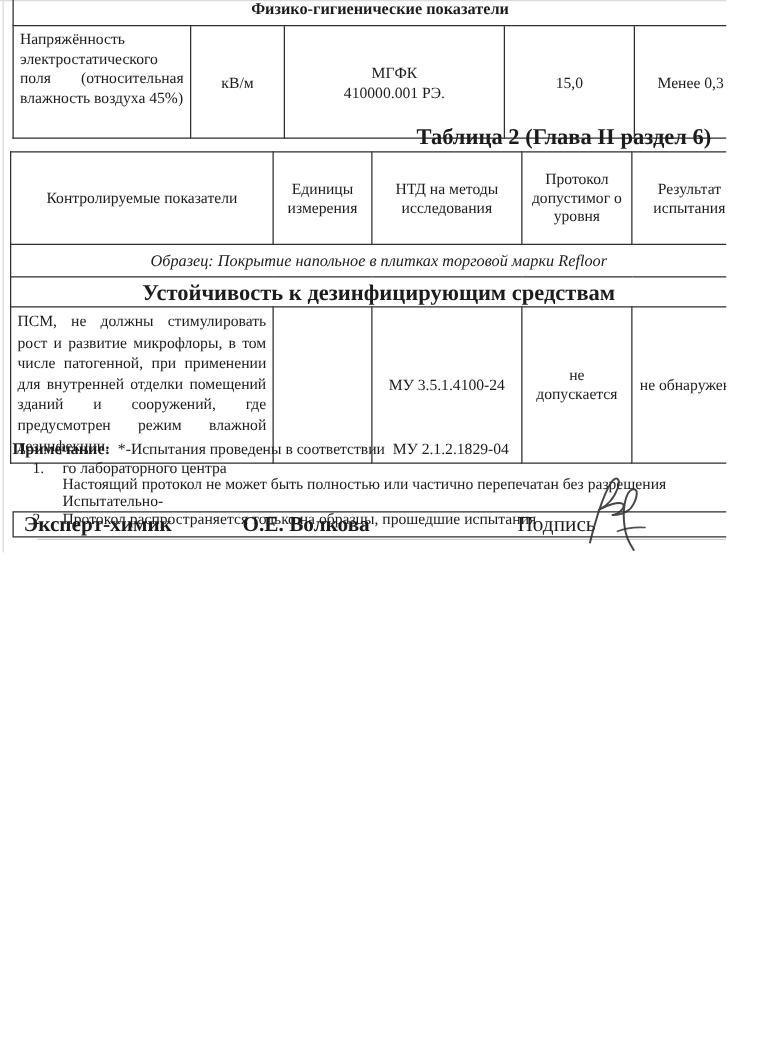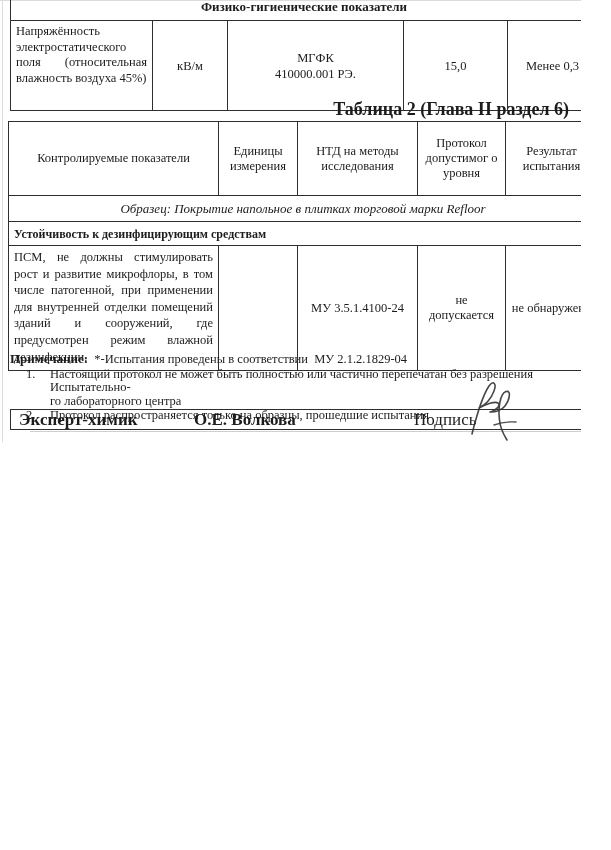--- a/index.html
+++ b/index.html
@@ -20,21 +20,21 @@
   .t1 .c-ind{text-align:justify;vertical-align:top;line-height:15.6px;padding-top:3px;}
   .t1 .c-mid{text-align:center;}
 
   
   .caption{position:absolute;top:101px;right:12px;font-weight:bold;font-size:18px;line-height:17px;}
 
   
   .t2{position:absolute;left:8px;top:121px;width:589px;}
   .t2 .hrow td{height:69px;text-align:center;line-height:15px;}
   .t2 .sample td{height:21px;text-align:center;font-weight:normal;font-style:italic;font-size:13px;}
-  .t2 .section td{height:19px;text-align:left;font-weight:bold;font-size:12px;}
+  .t2 .section td{height:19px;text-align:center;font-weight:bold;font-size:18px;}
   .t2 .drow td{height:119px;text-align:center;line-height:15px;}
   .t2 .drow .c-ind{text-align:justify;vertical-align:top;line-height:16.6px;padding-top:3px;}
 
   
   .notes{position:absolute;left:10px;top:352px;width:592px;font-size:12.5px;line-height:13.6px;}
   .note-first{white-space:pre-wrap;}
   .note-first b{font-size:13px;}
   .note-item{display:flex;margin-top:1px;}
   .note-num{width:24px;margin-left:16px;flex:0 0 auto;}
   .note-text{flex:1;}
@@ -112,22 +112,22 @@
       <td>не обнаружено</td>
     </tr>
   </tbody>
     </table>
 
   <div class="notes">
     <div class="note-first"><b>Примечание:</b><span>  *-Испытания проведены в соответствии  МУ 2.1.2.1829-04</span></div>
     <div class="note-item">
       <span class="note-num">1.</span>
       <div class="note-text">
+        <div>го лабораторного центра</div>
         <div>Настоящий протокол не может быть полностью или частично перепечатан без разрешения Испытательно-</div>
-        <div>го лабораторного центра</div>
       </div>
     </div>
     <div class="note-item">
       <span class="note-num">2.</span>
       <div class="note-text">
         <div>Протокол распространяется только на образцы, прошедшие испытания</div>
         <div></div>
       </div>
     </div>
   </div>

